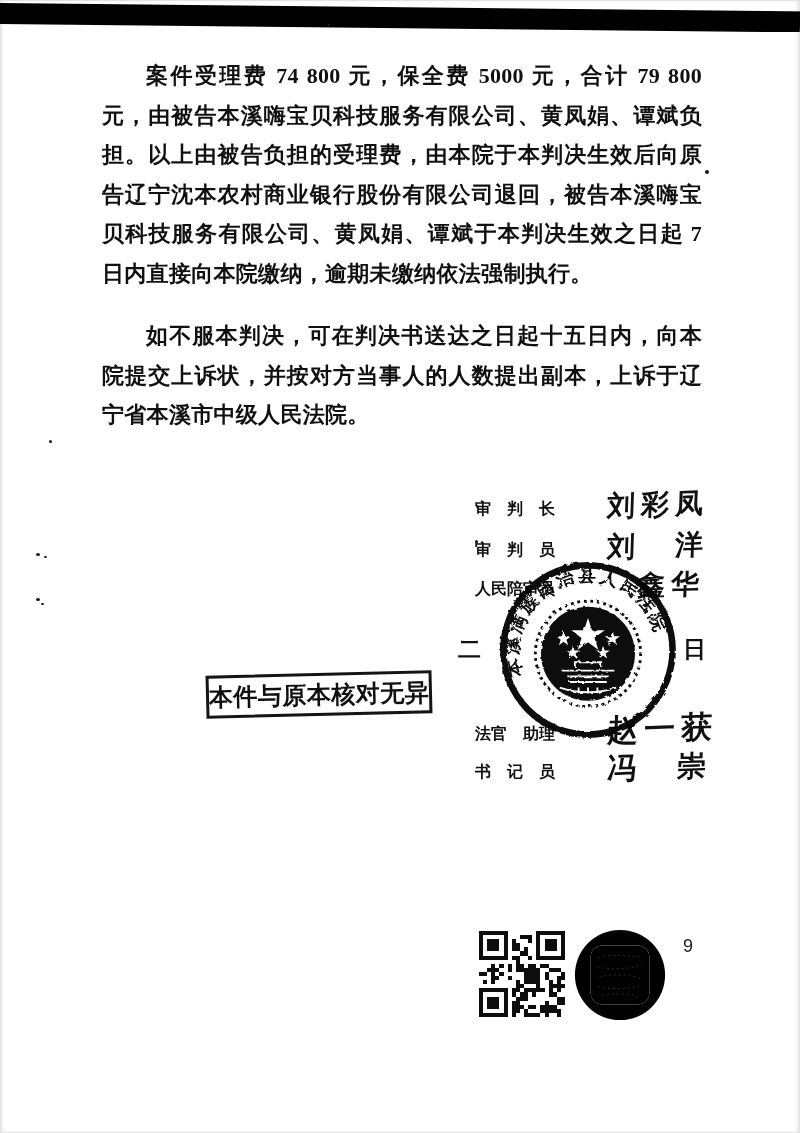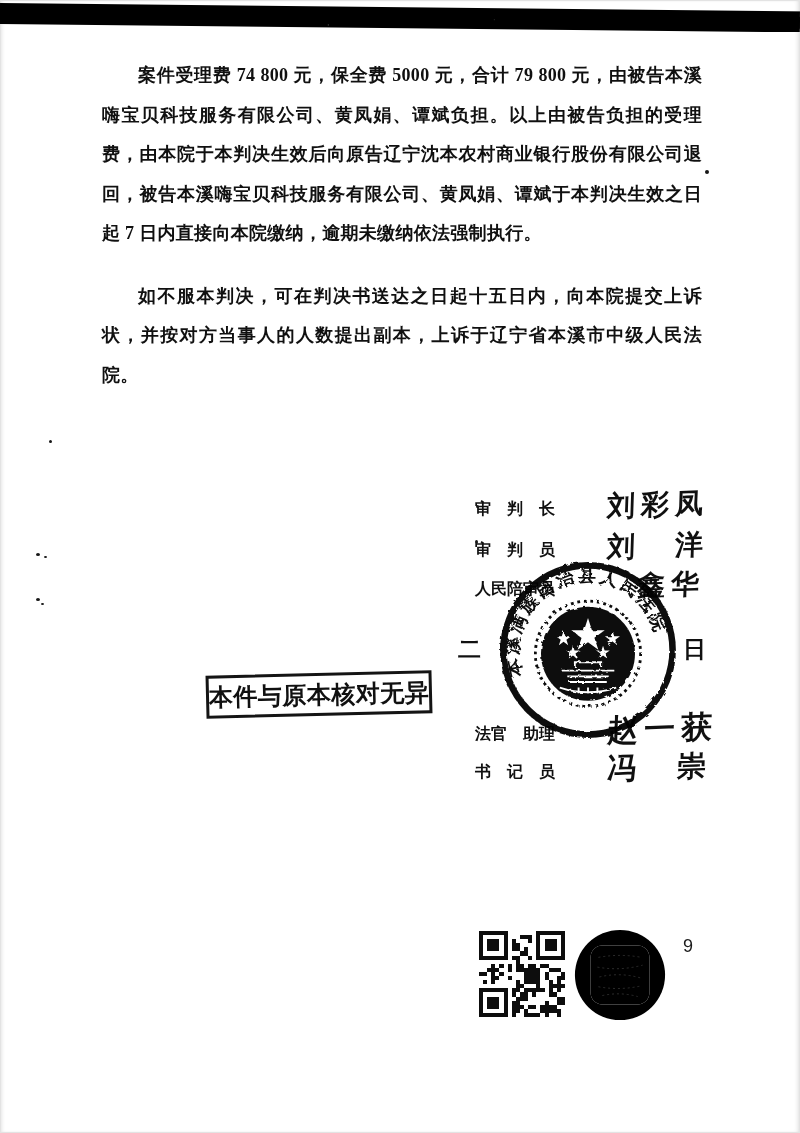--- a/index.html
+++ b/index.html
@@ -8,21 +8,21 @@
     background:#ffffff;
     font-family:"Liberation Serif","DejaVu Serif",serif;
     color:#101010;
   }
   
   .page-edge{position:absolute;inset:0;pointer-events:none;
     box-shadow:inset 0 0 0 1px #e3e3e3, inset 3px 0 4px -2px #d8d8d8, inset -3px 0 5px -2px #cfcfcf;}
   
   .bodytext{
     position:absolute;left:102px;top:56px;width:600px;
-    font-size:18px;line-height:39.5px;font-weight:600;
+    font-size:22px;line-height:39.5px;font-weight:600;
     text-align:justify;letter-spacing:.3px;
   }
   .bodytext p{margin:0;text-indent:2em;}
   .bodytext p + p{margin-top:23px;}
   
   .sig-row{position:absolute;left:475px;white-space:nowrap;}
   .sig-role{font-size:16px;font-weight:600;display:inline-block;width:128px;}
   .sig-role.wide{letter-spacing:0;}
   .sig-name{font-size:28px;font-weight:bold;display:inline-block;
     letter-spacing:6px;transform:rotate(-1deg);}

